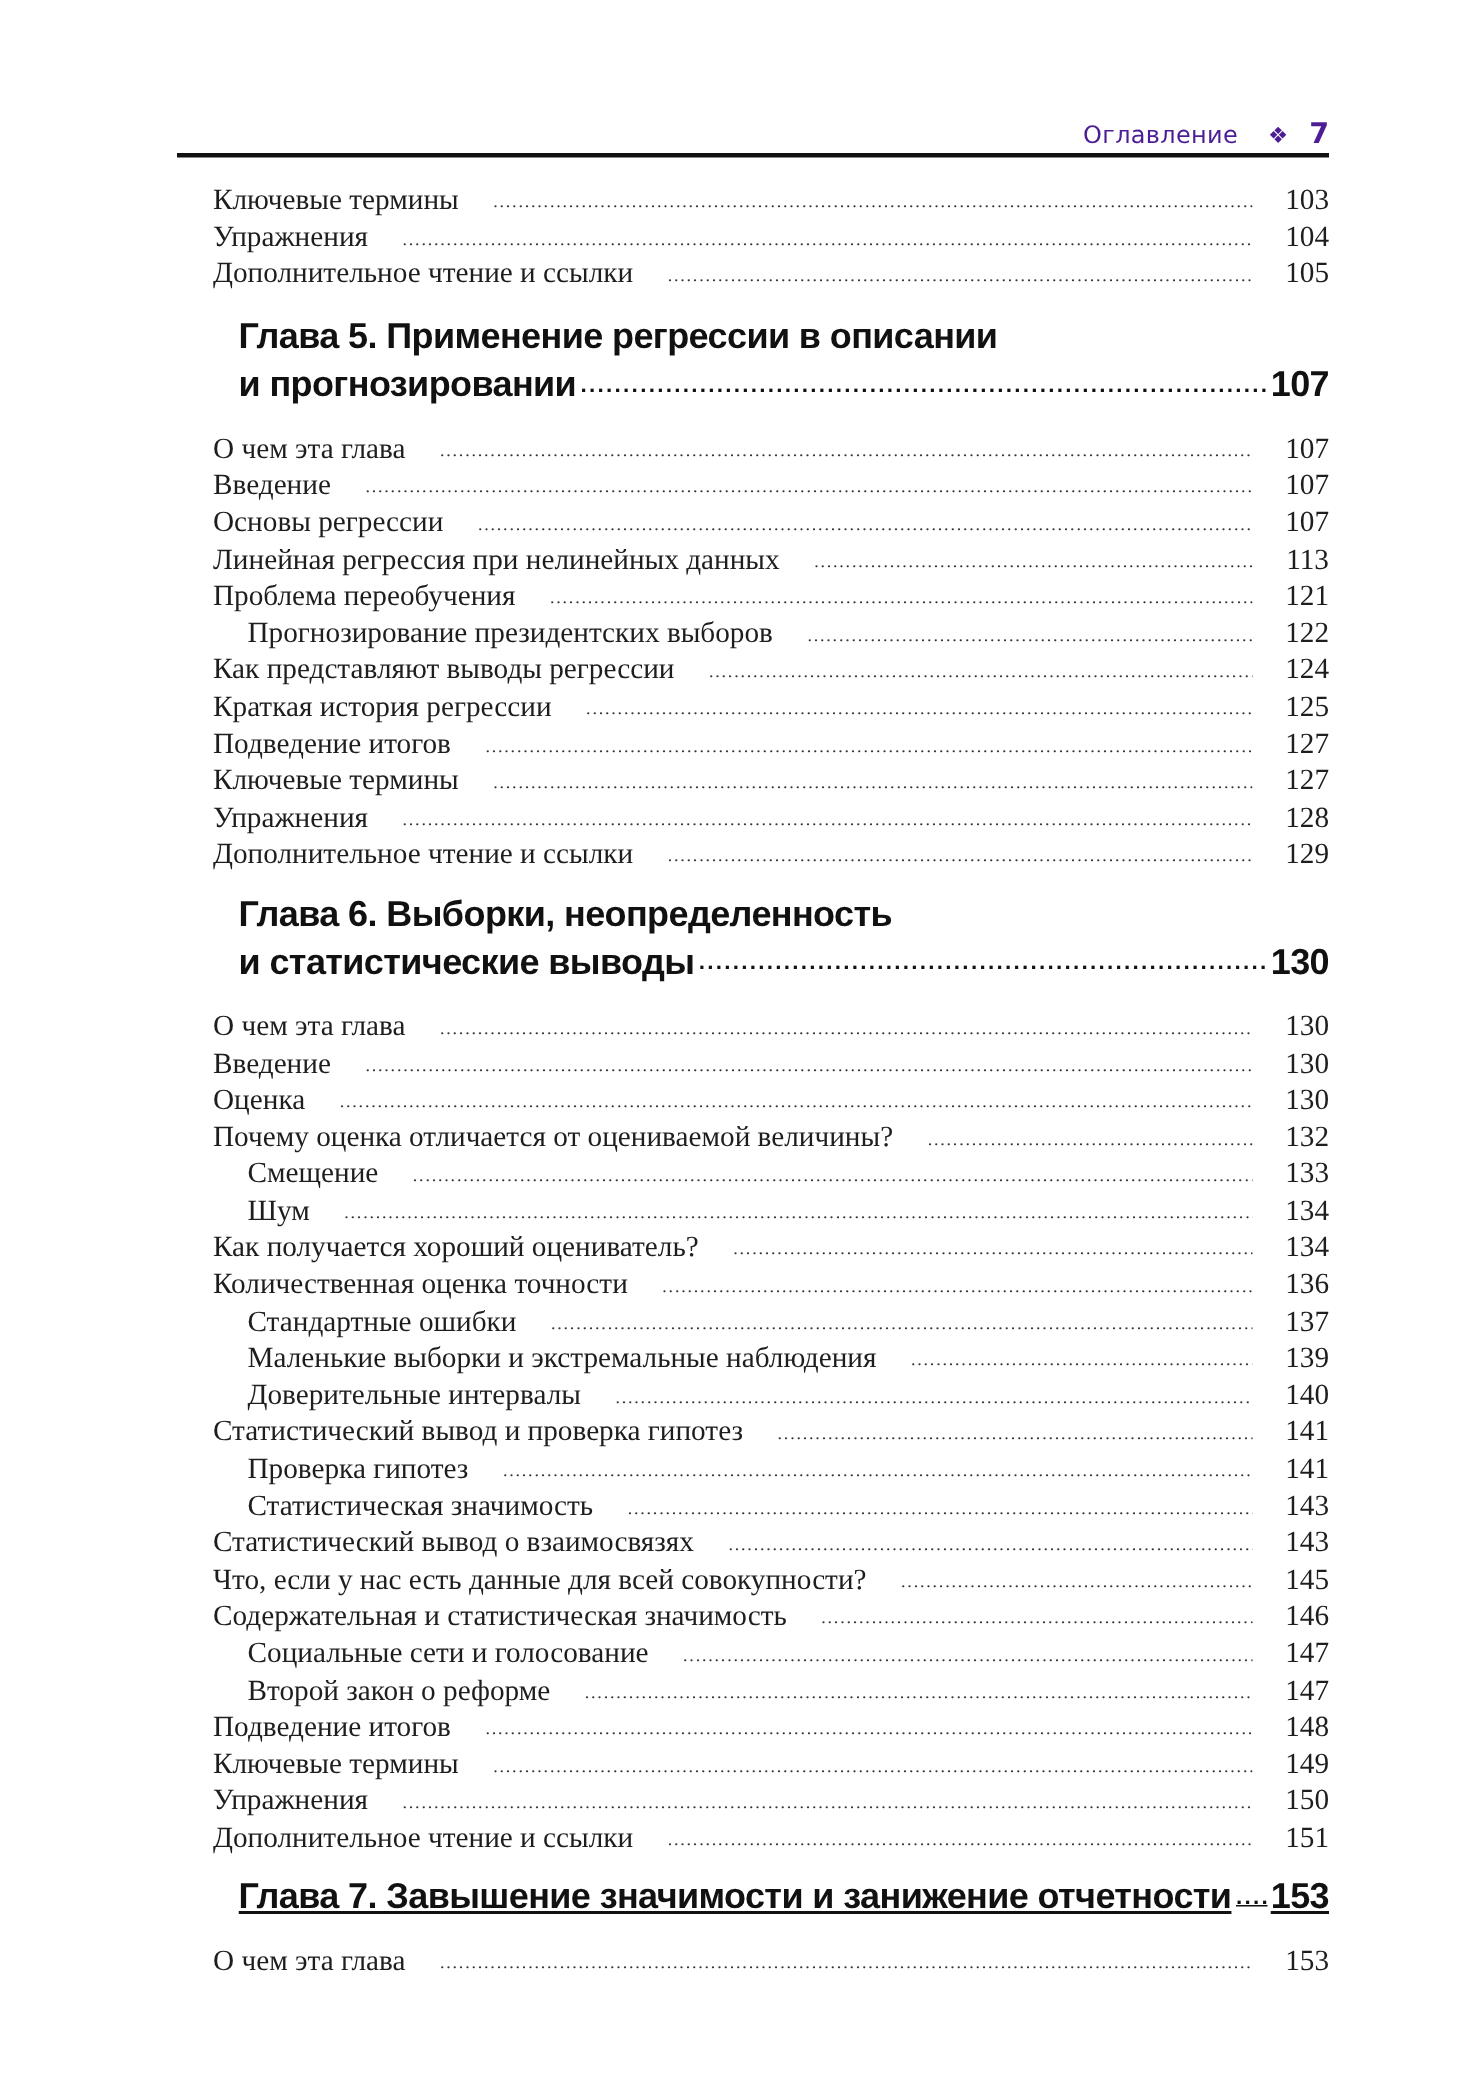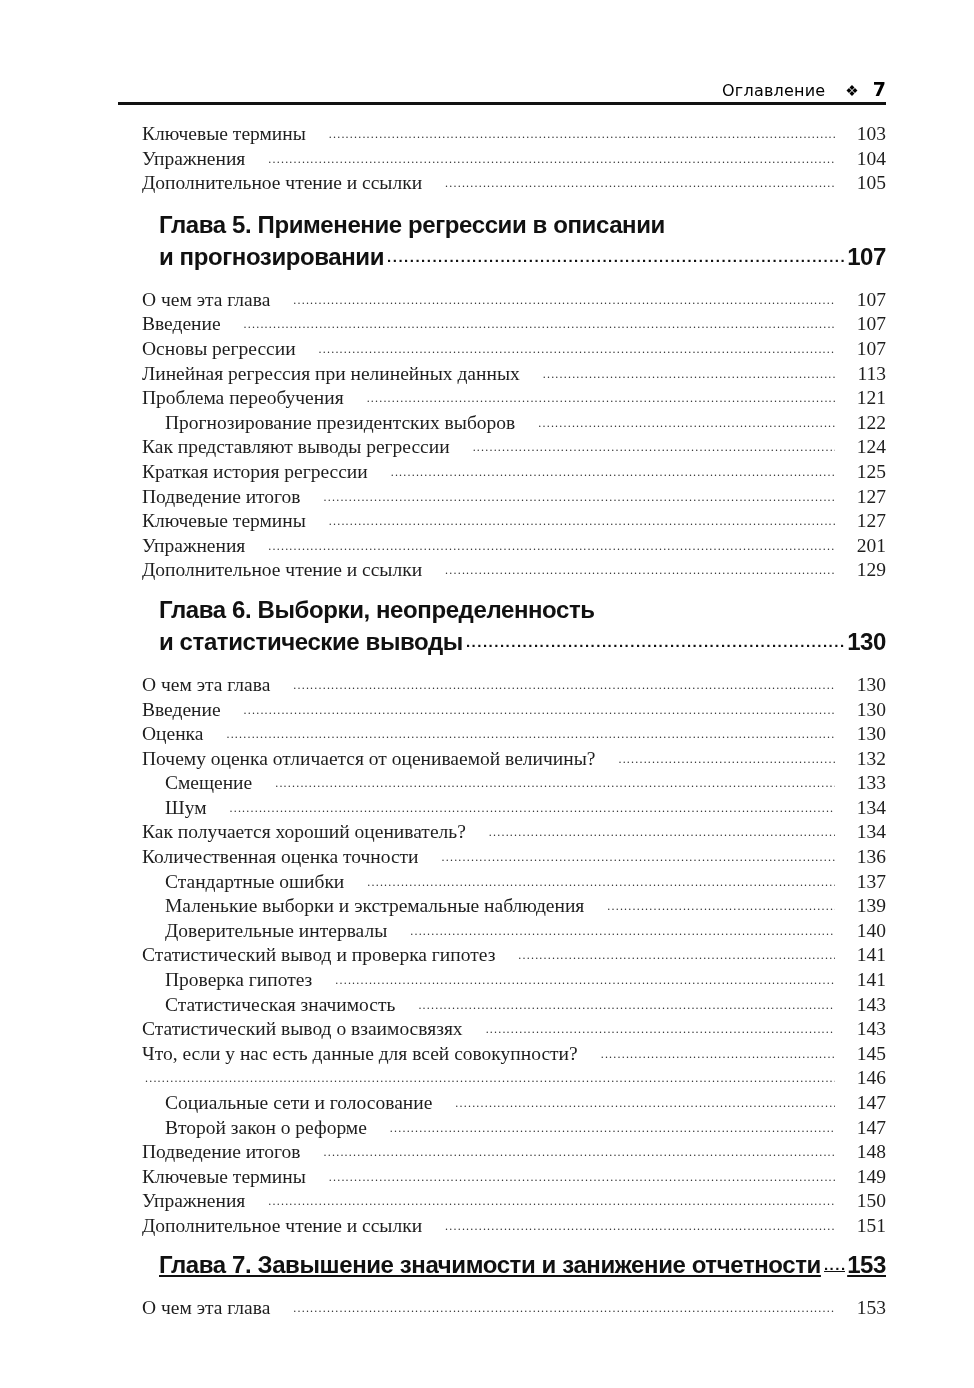--- a/index.html
+++ b/index.html
@@ -21,21 +21,21 @@
     width: 768px;
   }
   .running-head {
     position: absolute;
     top: 78px;
     right: 0;
     display: flex;
     align-items: baseline;
     font-family: "DejaVu Sans", sans-serif;
     font-size: 16px;
-    color: #000000;
+    color: #4c1d95;
   }
   .running-head .section {
     letter-spacing: 0.2px;
   }
   .running-head .orn {
     margin: 0 14px 0 20px;
     font-size: 15px;
   }
   .running-head .folio {
     font-weight: bold;
@@ -205,21 +205,21 @@
           <span class="page-no">127</span>
         </div>
       <div class="entry l1">
           <span class="title">Ключевые термины</span>
           <span class="leader"></span>
           <span class="page-no">127</span>
         </div>
       <div class="entry l1">
           <span class="title">Упражнения</span>
           <span class="leader"></span>
-          <span class="page-no">201</span>
+          <span class="page-no">128</span>
         </div>
       <div class="entry l1">
           <span class="title">Дополнительное чтение и ссылки</span>
           <span class="leader"></span>
           <span class="page-no">129</span>
         </div>
     </div>
 
     <div class="chapter ch6">
       <div class="line1">Глава 6. Выборки, неопределенность</div>
@@ -304,20 +304,21 @@
           <span class="title">Статистический вывод о взаимосвязях</span>
           <span class="leader"></span>
           <span class="page-no">143</span>
         </div>
       <div class="entry l1">
           <span class="title">Что, если у нас есть данные для всей совокупности?</span>
           <span class="leader"></span>
           <span class="page-no">145</span>
         </div>
       <div class="entry l1">
+          <span class="title">Содержательная и статистическая значимость</span>
           <span class="leader"></span>
           <span class="page-no">146</span>
         </div>
       <div class="entry l2">
           <span class="title">Социальные сети и голосование</span>
           <span class="leader"></span>
           <span class="page-no">147</span>
         </div>
       <div class="entry l2">
           <span class="title">Второй закон о реформе</span>

